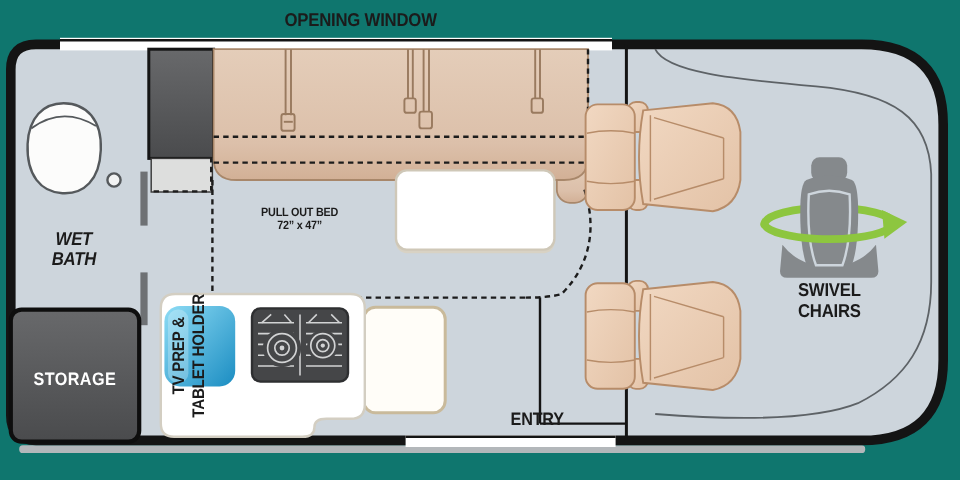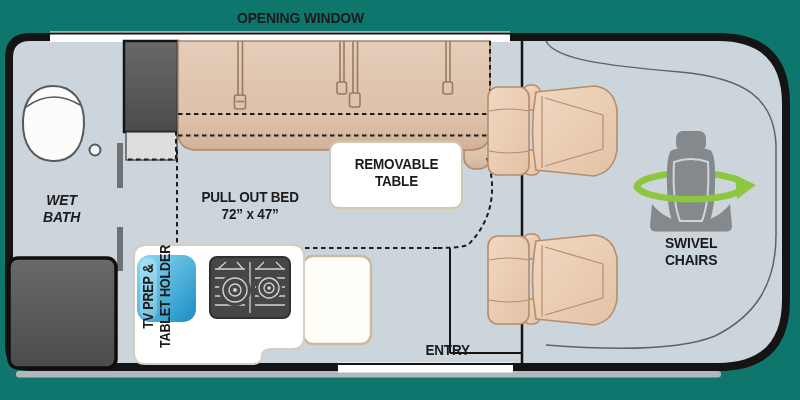--- a/index.html
+++ b/index.html
@@ -171,30 +171,29 @@
 
   <div class="lbl" style="left:180px;top:9px;width:240px;font-size:15.5px;">
     <span>OPENING WINDOW</span>
   </div>
 
   <div class="lbl" style="left:20px;top:191px;width:84px;font-size:15.5px;font-style:italic;">
     <span>WET
 BATH</span>
   </div>
 
-  <div class="lbl" style="left:170px;top:189px;width:160px;font-size:15px;">
+  <div class="lbl" style="left:170px;top:172px;width:160px;font-size:10px;">
     <span>PULL OUT BED
 72” x 47”</span>
   </div>
 
-  <div class="lbl" style="left:332px;top:156px;width:128px;font-size:15px;">
-    <span>REMOVABLE
-TABLE</span>
-  </div>
-
+
+  <div class="lbl lbl-white" style="left:9px;top:309px;width:107px;font-size:15px;letter-spacing:.4px;">
+    <span>STORAGE</span>
+  </div>
 
   <div class="lbl rot" style="left:77px;top:280px;width:160px;font-size:14px;line-height:1.2;">
     <span>TV PREP &amp;
 TABLET HOLDER</span>
   </div>
 
 
   <div class="lbl" style="left:416px;top:342px;width:64px;font-size:15px;">
     <span>ENTRY</span>
   </div>

